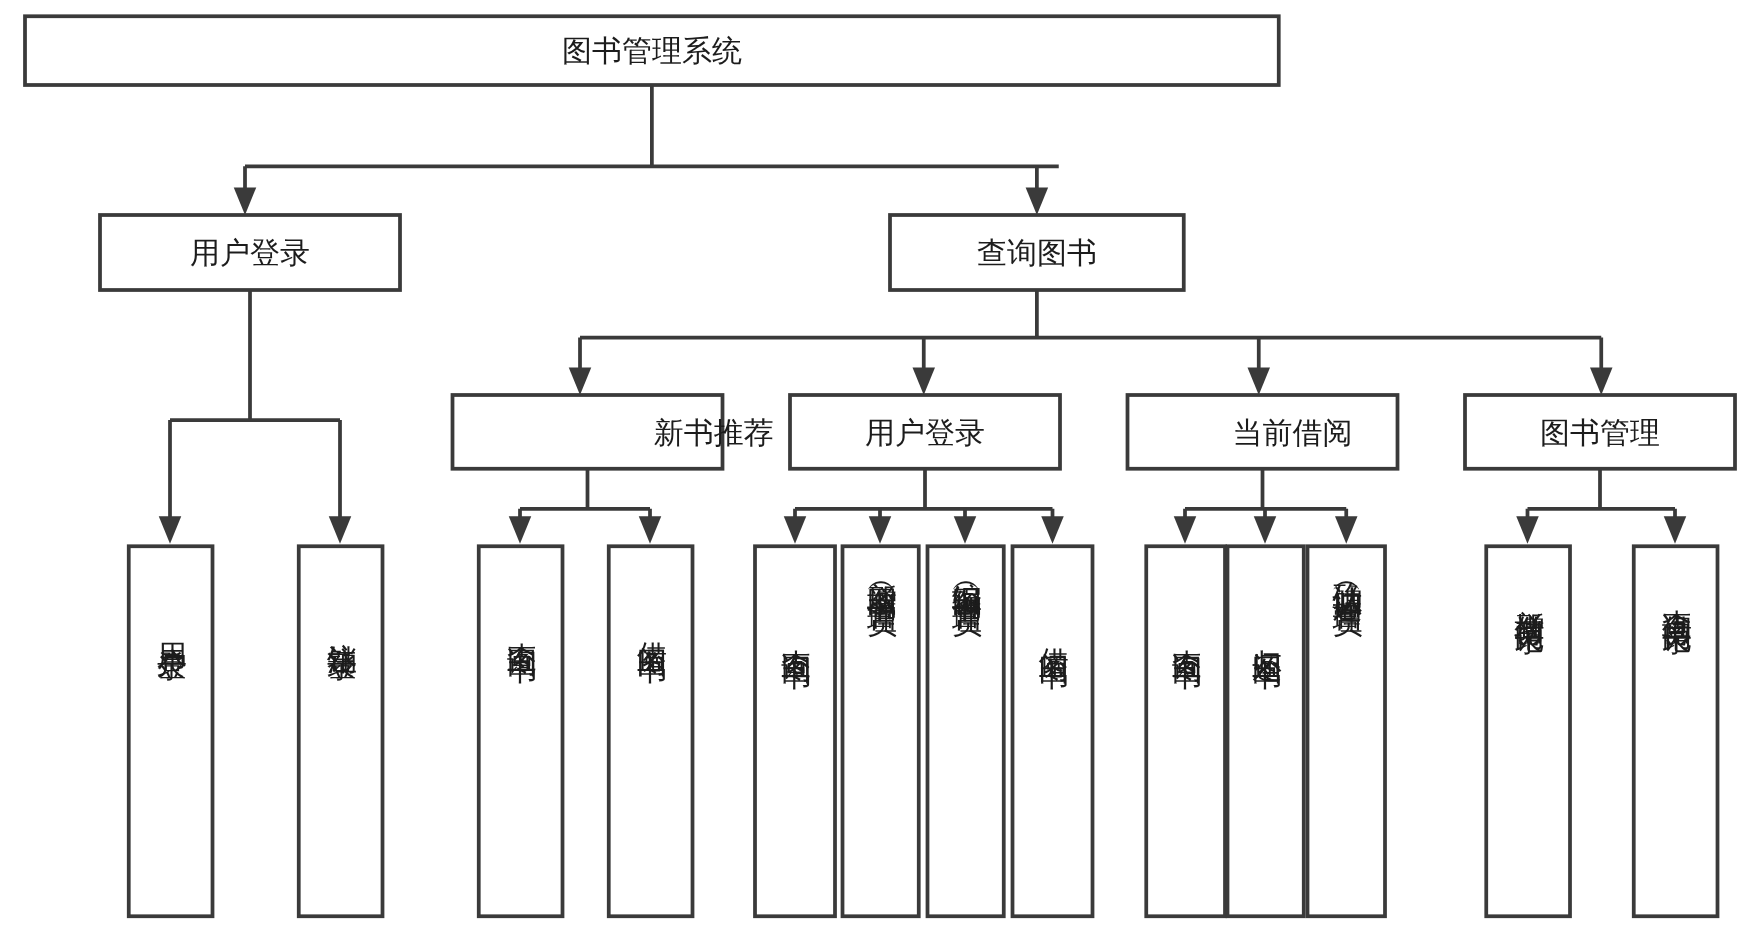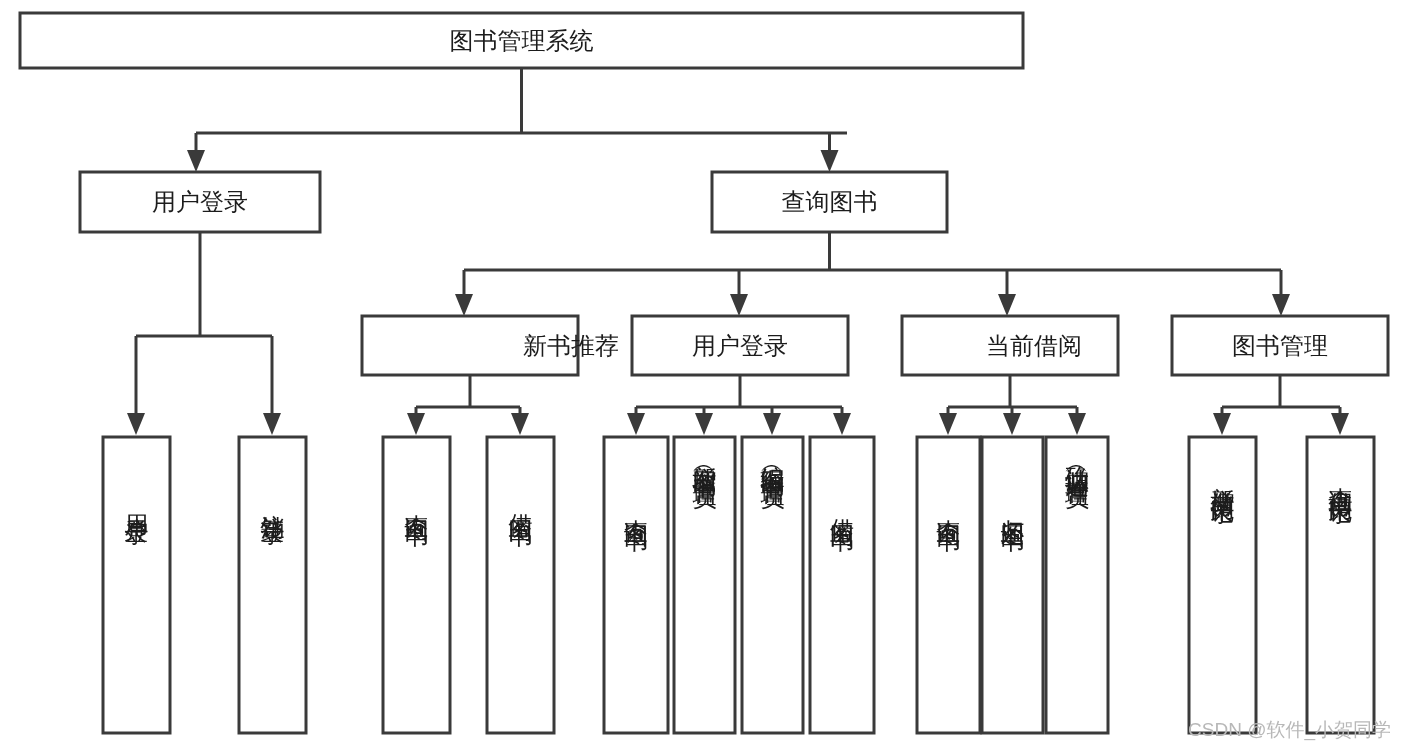--- a/index.html
+++ b/index.html
@@ -261,15 +261,14 @@
     <span class="vlabel-text">确认归还（管理员）</span>
   </div>
 
   <div class="vlabel-wrap" style="left:1189px; top:468px; width:67px; height:258px;">
     <span class="vlabel-text">新增借阅记录</span>
   </div>
   <div class="vlabel-wrap" style="left:1307px; top:468px; width:67px; height:258px;">
     <span class="vlabel-text">查询借阅记录</span>
   </div>
 
-  <div class="watermark">CSDN @软件_小贺同学</div>
 
 </div>
 
 </body></html>

